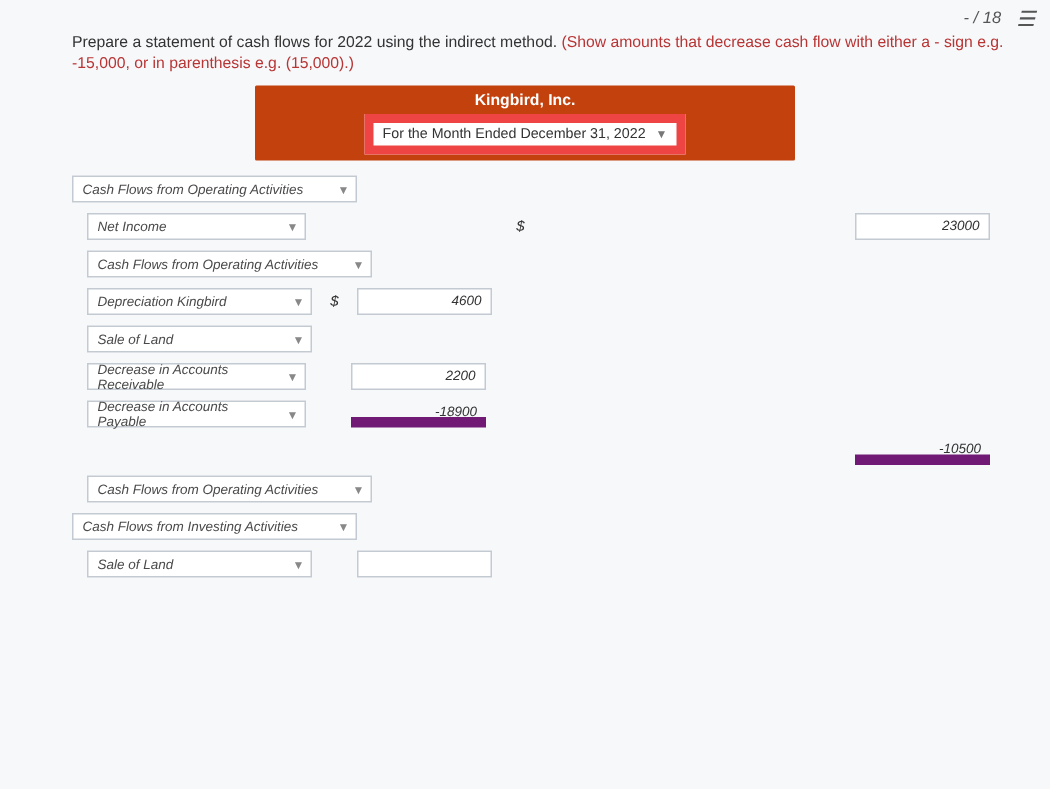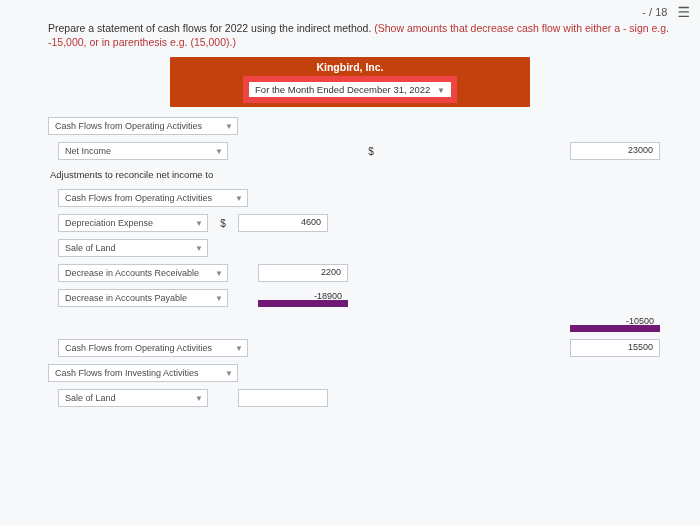--- a/index.html
+++ b/index.html
@@ -12,20 +12,21 @@
     color: #333;
     font-size: 10px;
   }
   .topbar {
     display: flex;
     justify-content: flex-end;
     align-items: center;
     padding: 4px 10px 0 10px;
     gap: 10px;
     color: #555;
+    font-style: italic;
   }
   .topbar .score { font-size: 11px; }
   .topbar .menu-icon { font-size: 14px; cursor: pointer; }
   .instr {
     padding: 2px 14px 6px 48px;
     font-size: 10.5px;
     line-height: 1.3;
   }
   .instr .red { color: #b83535; }
   .header-block {
@@ -42,42 +43,42 @@
     display: inline-block;
     background: #fff;
     color: #333;
     border: 6px solid #ef4444;
     font-size: 9.5px;
     padding: 2px 6px;
     margin: 3px 0 4px 0;
     cursor: pointer;
   }
   .period-sel .caret { font-size: 8px; color: #777; margin-left: 4px; }
-  .content { padding: 0 40px 0 48px; }
+  .content { padding: 0 40px 0 48px; font-style: italic; }
   .row {
     display: flex;
     align-items: center;
     margin-bottom: 7px;
     gap: 8px;
   }
   .dd {
     border: 1px solid #c3cad2;
     background: #fff;
     font-size: 9px;
     color: #4a4a4a;
     height: 18px;
     display: flex;
     align-items: center;
     justify-content: space-between;
     padding: 0 4px 0 6px;
     cursor: pointer;
   }
   .dd .caret { font-size: 8px; color: #888; margin-left: 4px; }
   .w-wide { width: 190px; }
-  .w-med  { width: 170px; }
+  .w-med  { width: 146px; }
   .w-nar  { width: 150px; }
   .indent1 { margin-left: 10px; }
   .dollar {
     width: 14px;
     text-align: center;
     font-size: 10px;
     color: #333;
   }
   .valbox {
     border: 1px solid #c3cad2;
@@ -134,34 +135,31 @@
       <span>Net Income</span>
       <span class="caret">▼</span>
     </div>
     <div class="spacer col2-off"></div>
     <div class="dollar">$</div>
     <div class="rightcol">
         <div class="valbox">23000</div>
       </div>
   </div>
 
-  <div class="row">
-    <div class="plain-label">Adjustments to reconcile net income to</div>
-  </div>
 
   <div class="row">
     <div class="dd w-wide indent1">
       <span>Cash Flows from Operating Activities</span>
       <span class="caret">▼</span>
     </div>
   </div>
 
   <div class="row">
     <div class="dd w-nar indent1">
-      <span>Depreciation Expense</span>
+      <span>Depreciation Kingbird</span>
       <span class="caret">▼</span>
     </div>
     <div class="dollar">$</div>
     <div class="valbox">4600</div>
   </div>
 
   <div class="row">
     <div class="dd w-nar indent1">
       <span>Sale of Land</span>
       <span class="caret">▼</span>
@@ -193,23 +191,20 @@
     <div class="rightcol">
         <div class="valbox underline">-10500</div>
       </div>
   </div>
 
   <div class="row">
     <div class="dd w-wide indent1">
       <span>Cash Flows from Operating Activities</span>
       <span class="caret">▼</span>
     </div>
-    <div class="rightcol">
-        <div class="valbox">15500</div>
-      </div>
   </div>
 
   <div class="row">
     <div class="dd w-wide">
       <span>Cash Flows from Investing Activities</span>
       <span class="caret">▼</span>
     </div>
   </div>
 
   <div class="row">

